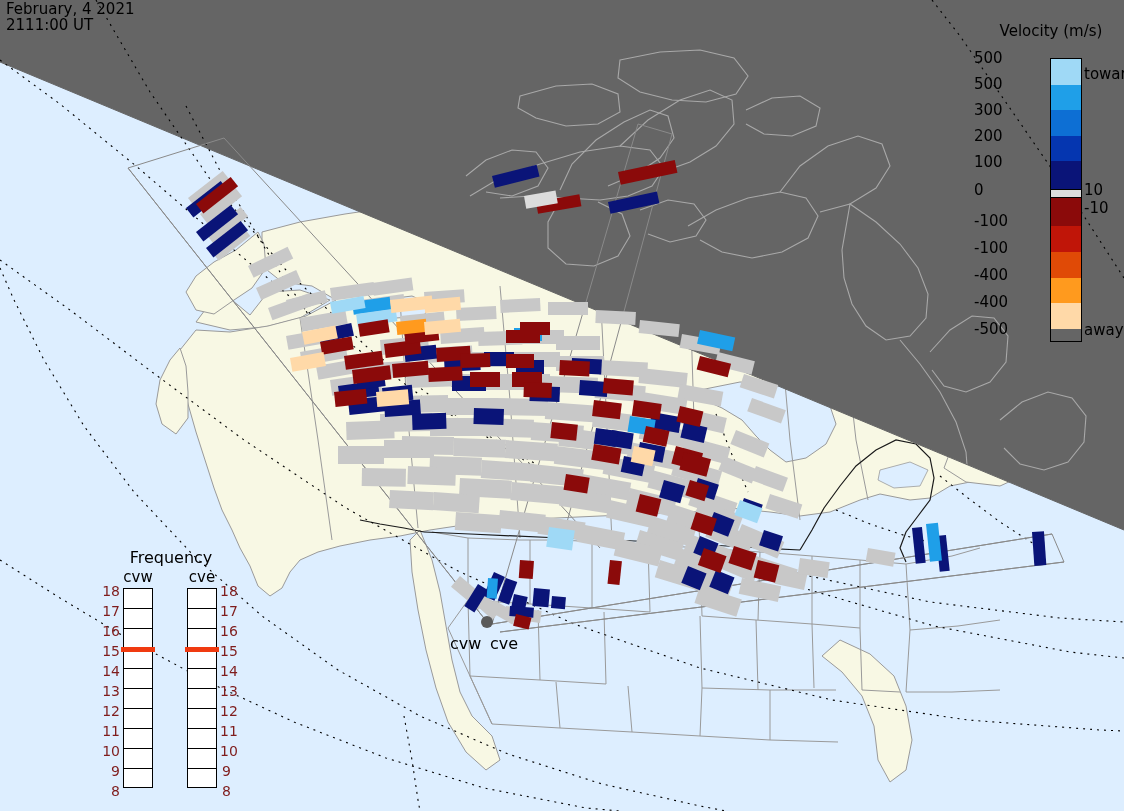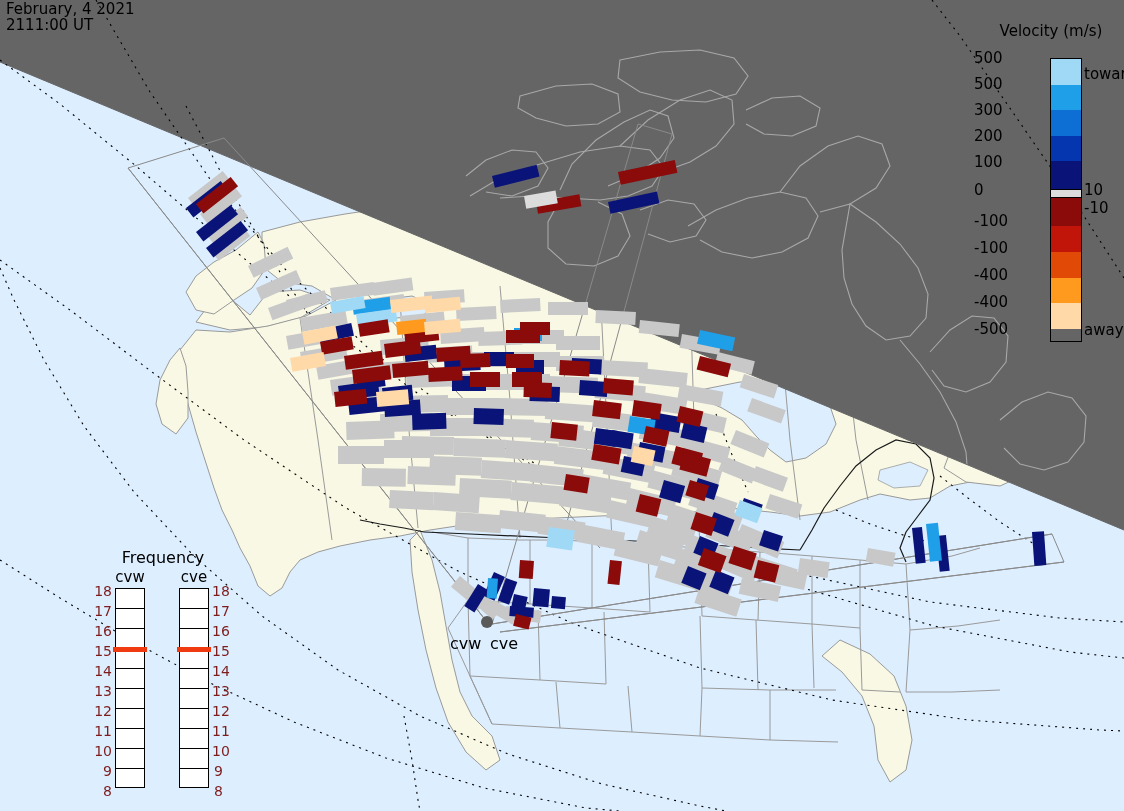--- a/index.html
+++ b/index.html
@@ -18,21 +18,21 @@
   .cb-seg{width:30px;height:25.6px;}
   .cb-zero{width:30px;height:9px;background:#dcdcdc;
       border-top:1px solid #000;border-bottom:1px solid #000;box-sizing:border-box;}
   .cb-tick{position:absolute;right:104px;font-size:15px;color:#000;
       text-align:left;width:46px;line-height:12px;}
   .cb-side{position:absolute;left:106px;font-size:15px;color:#000;line-height:12px;
       white-space:nowrap;}
   
   #datebox{position:absolute;left:6px;top:1px;font-size:15px;color:#000;line-height:16px;}
   
-  #freq{position:absolute;left:88px;top:548px;width:150px;height:248px;}
+  #freq{position:absolute;left:96px;top:548px;width:150px;height:248px;}
   #freq-title{position:absolute;left:0;top:0;width:150px;text-align:center;font-size:16px;color:#000;}
   .freq-col-label{position:absolute;top:20px;font-size:15px;color:#000;text-align:center;width:44px;}
   .freq-bar{position:absolute;top:40px;width:30px;height:200px;border:1px solid #000;
       background:#fff;box-sizing:border-box;}
   .freq-cell{height:20px;border-bottom:1px solid #000;box-sizing:border-box;}
   .freq-cell:last-child{border-bottom:none;}
   .freq-tick{position:absolute;font-size:14px;color:#7f1d1d;line-height:10px;width:24px;text-align:right;}
   .freq-mark{position:absolute;width:34px;height:5px;background:#f03a10;}
 </style>
 </head>

